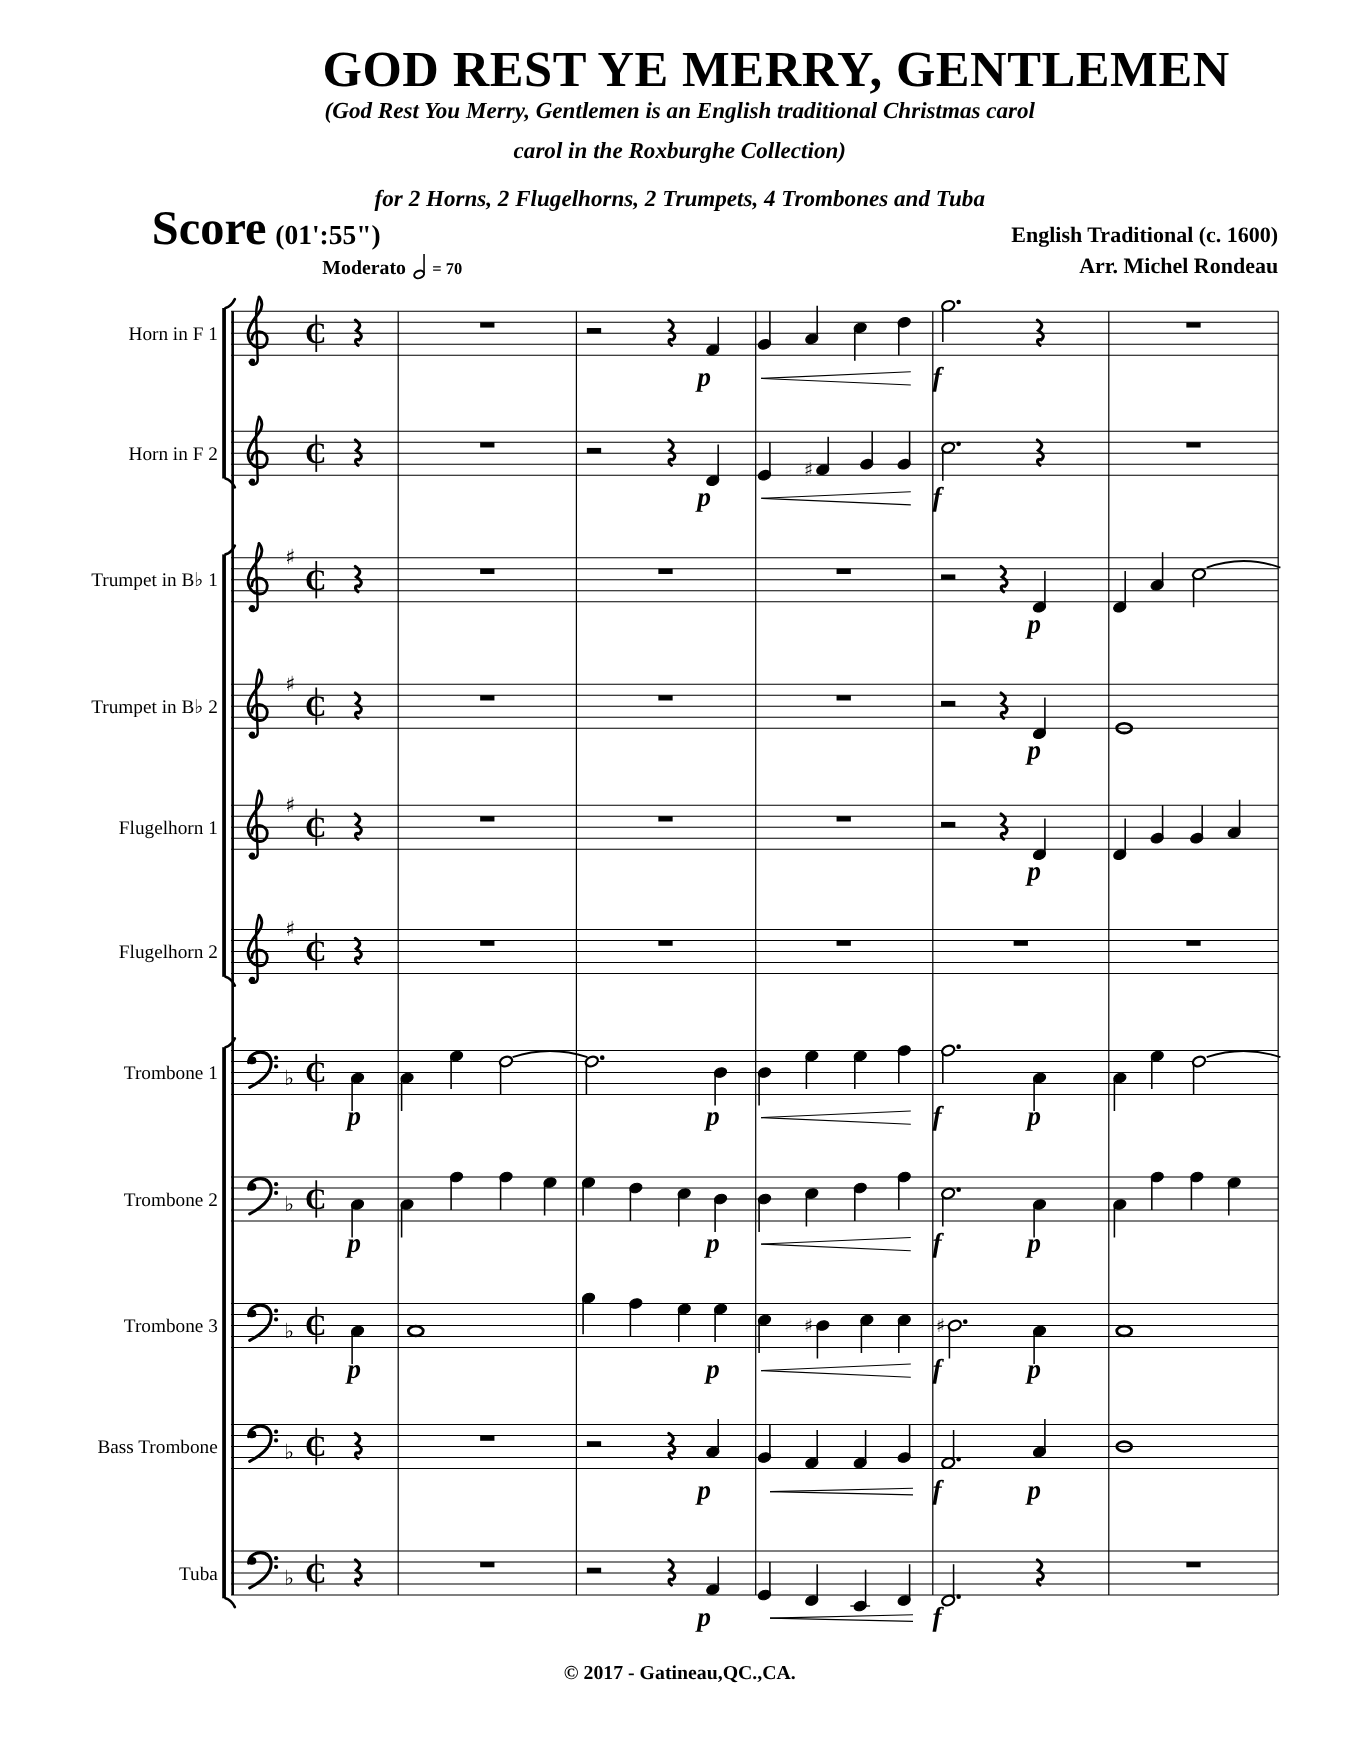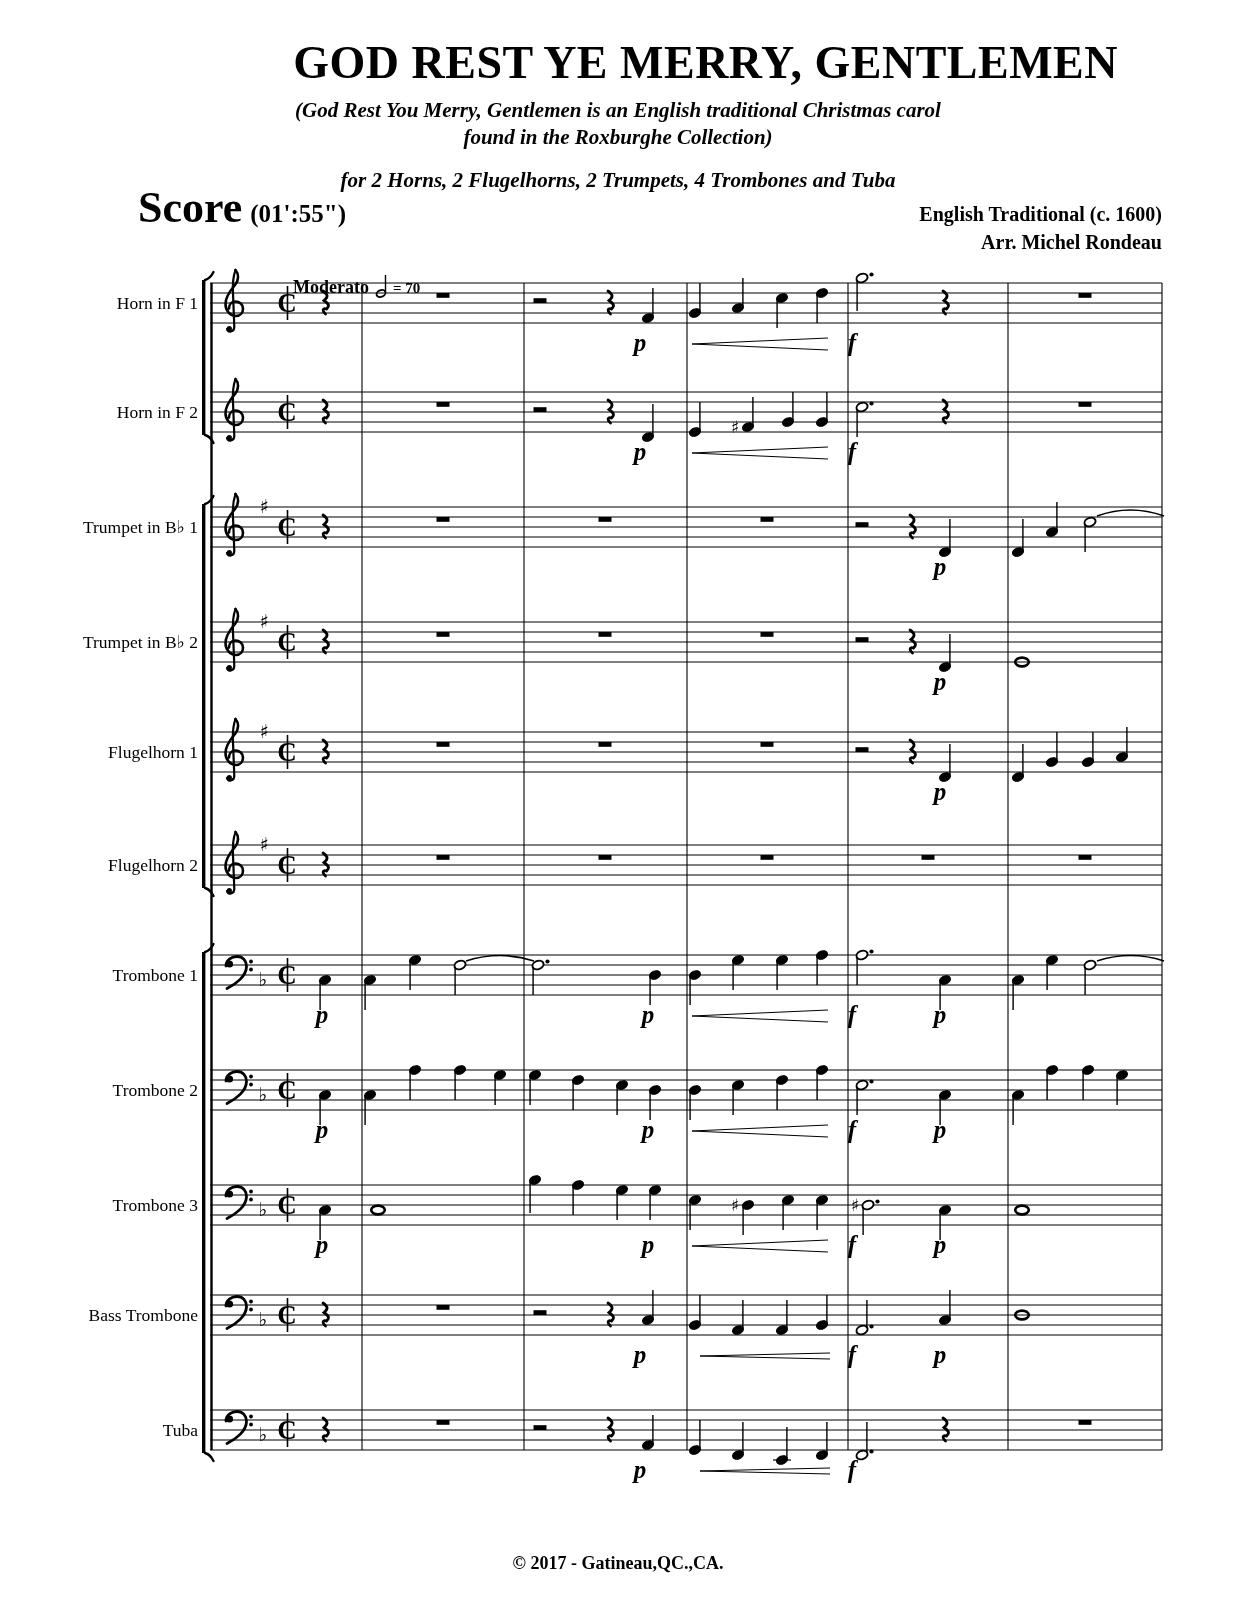--- a/index.html
+++ b/index.html
@@ -2,39 +2,39 @@
 <html><head>
 <meta charset="utf-8">
 <style>
   html,body{margin:0;padding:0;}
   body{width:1236px;height:1600px;background:#fff;position:relative;
        font-family:"Liberation Serif","DejaVu Serif",serif;color:#000;overflow:hidden;}
   .title{position:absolute;top:36px;left:118px;width:1000px;text-align:right;
          font-size:46px;font-weight:bold;letter-spacing:.5px;white-space:nowrap;}
   .sub{position:absolute;left:118px;width:1000px;text-align:center;
        font-size:21px;font-weight:bold;font-style:italic;white-space:nowrap;}
-  .sub1{top:98px;} .sub2{top:125px;} .sub3{top:168px;}
+  .sub1{top:88px;} .sub2{top:125px;} .sub3{top:168px;}
   .score-row{position:absolute;left:138px;top:182px;white-space:nowrap;}
   .score-big{font-size:44px;font-weight:bold;}
   .score-dur{font-size:25px;font-weight:bold;margin-left:8px;}
   .composer{position:absolute;right:74px;top:200px;text-align:right;
             font-size:20px;font-weight:bold;line-height:28px;}
-  .tempo{position:absolute;left:293px;top:229px;font-size:18px;font-weight:bold;white-space:nowrap;margin-top:44px;}
+  .tempo{position:absolute;left:293px;top:229px;font-size:18px;font-weight:bold;white-space:nowrap;}
   .tempo .eq{font-size:15px;}
   .tempo svg{vertical-align:-6px;margin:0 3px 0 6px;}
   .footer{position:absolute;left:118px;width:1000px;top:1510px;text-align:center;
-          font-size:18px;font-weight:bold;margin-top:43px;}
+          font-size:18px;font-weight:bold;}
   #score-svg{position:absolute;left:0;top:0;}
 </style>
 </head>
 <body>
 
 <div class="title">GOD REST YE MERRY, GENTLEMEN</div>
 <div class="sub sub1">(God Rest You Merry, Gentlemen is an English traditional Christmas carol</div>
-<div class="sub sub2">found in the Roxburghe Collection)</div>
+<div class="sub sub2">carol in the Roxburghe Collection)</div>
 <div class="sub sub3">for 2 Horns, 2 Flugelhorns, 2 Trumpets, 4 Trombones and Tuba</div>
 
 <div class="score-row">
   <span class="score-big">Score</span><span class="score-dur">(01':55")</span>
 </div>
 
 <div class="composer">
   <div>English Traditional (c. 1600)</div>
   <div>Arr. Michel Rondeau</div>
 </div>

